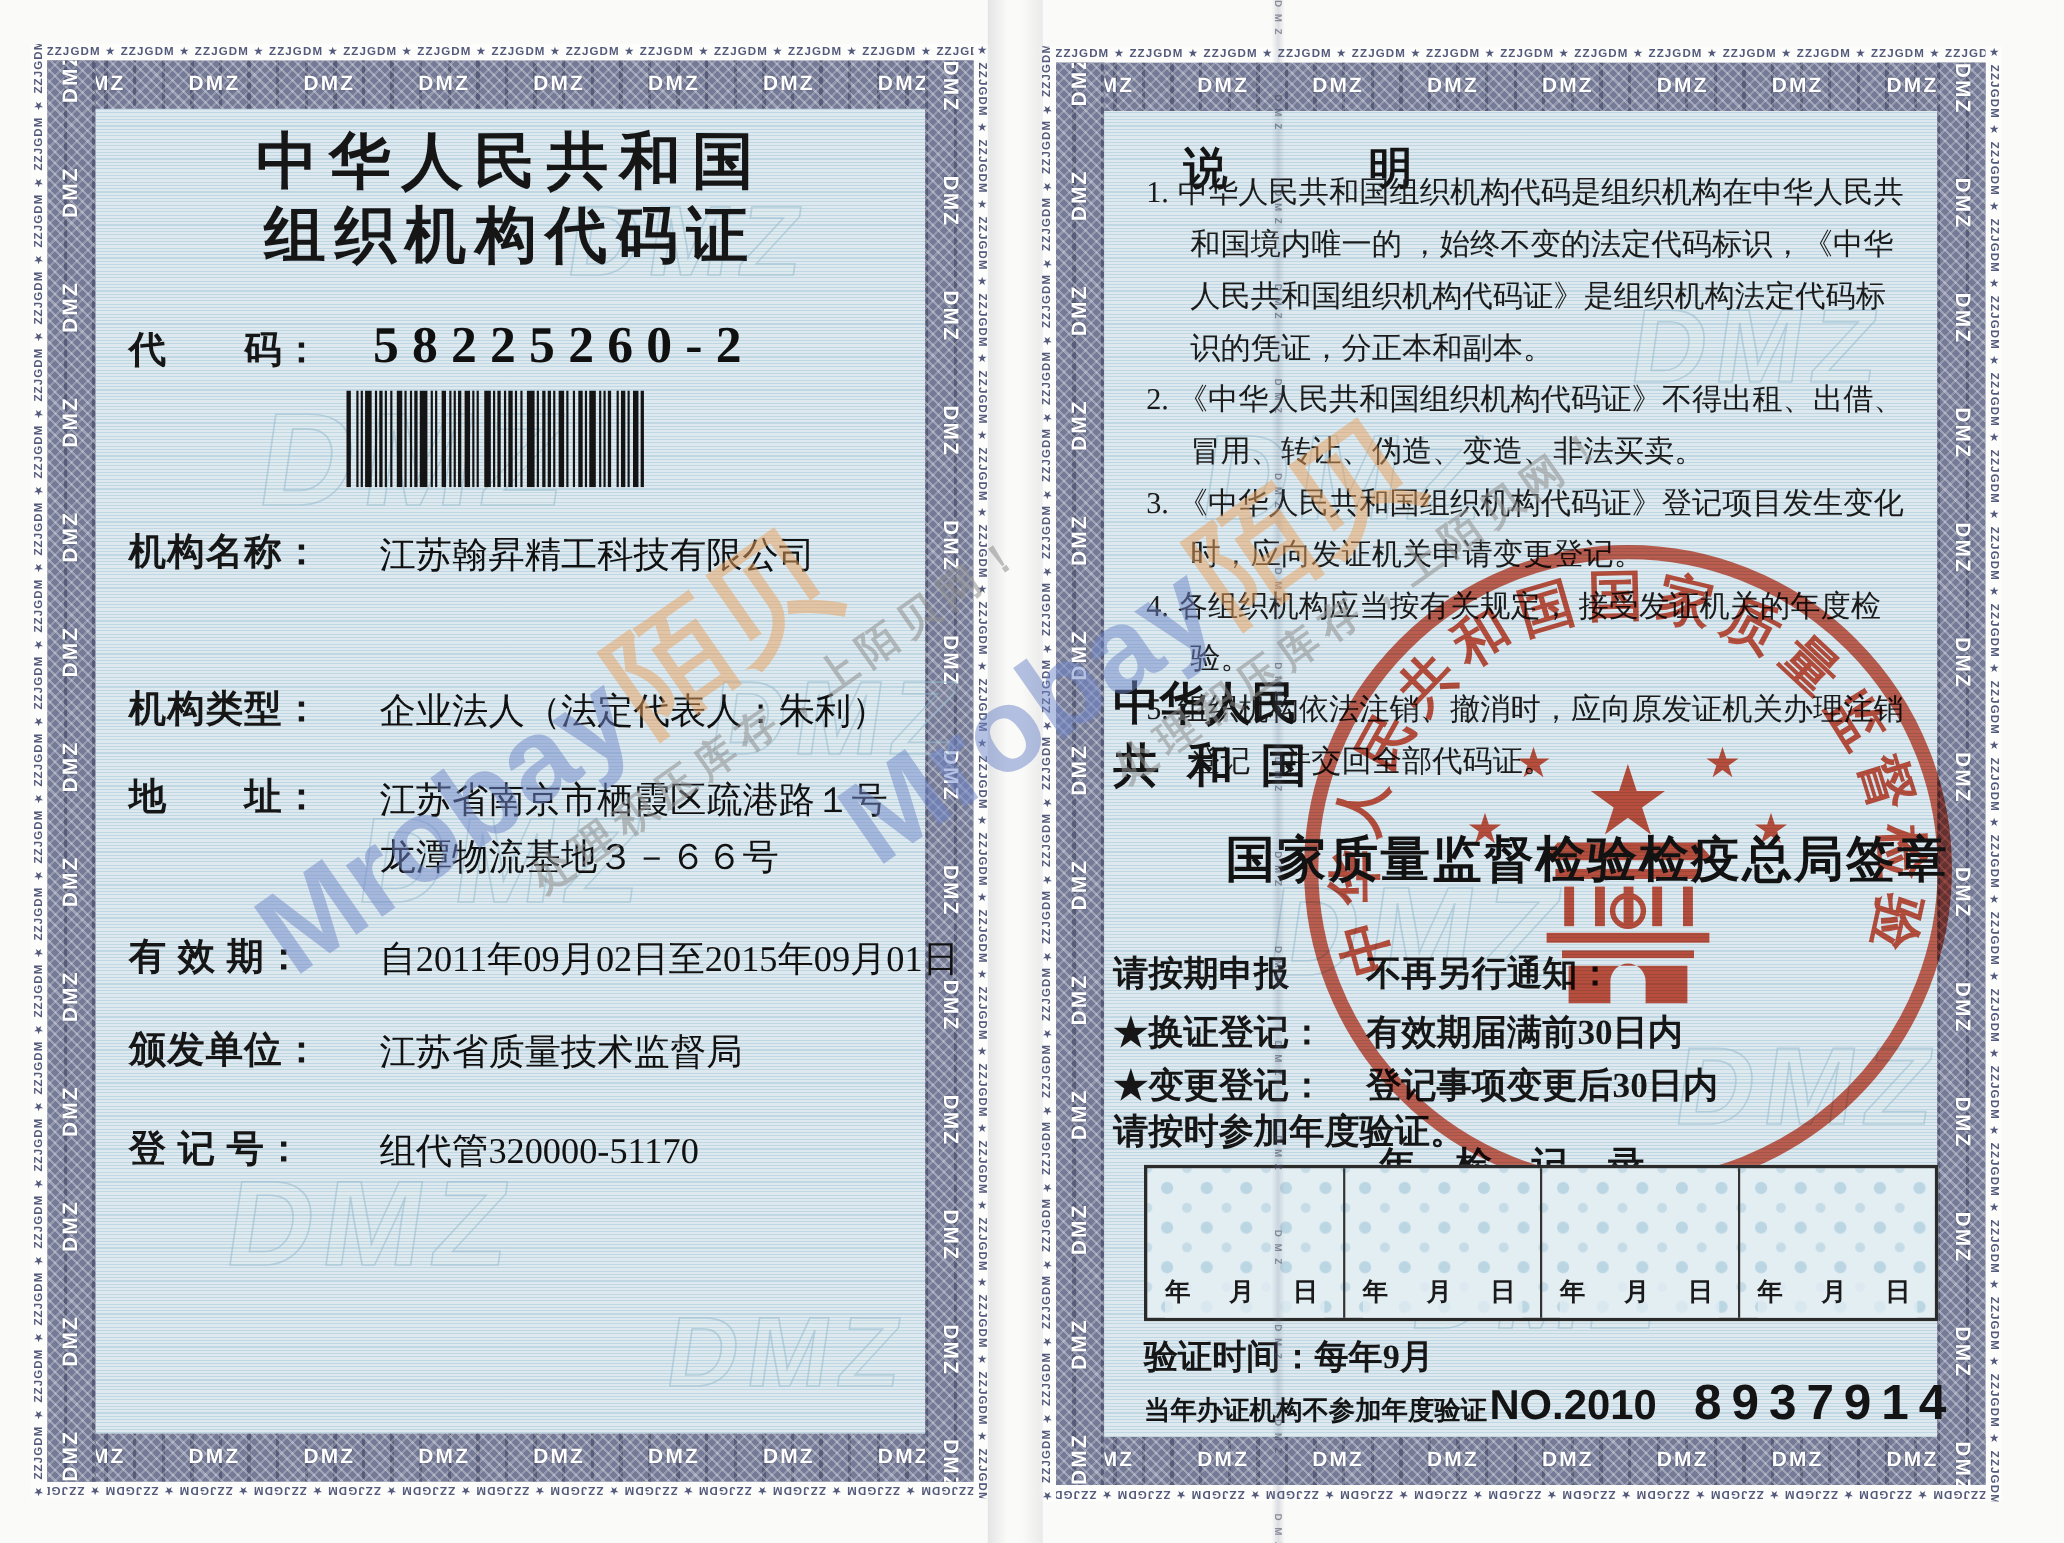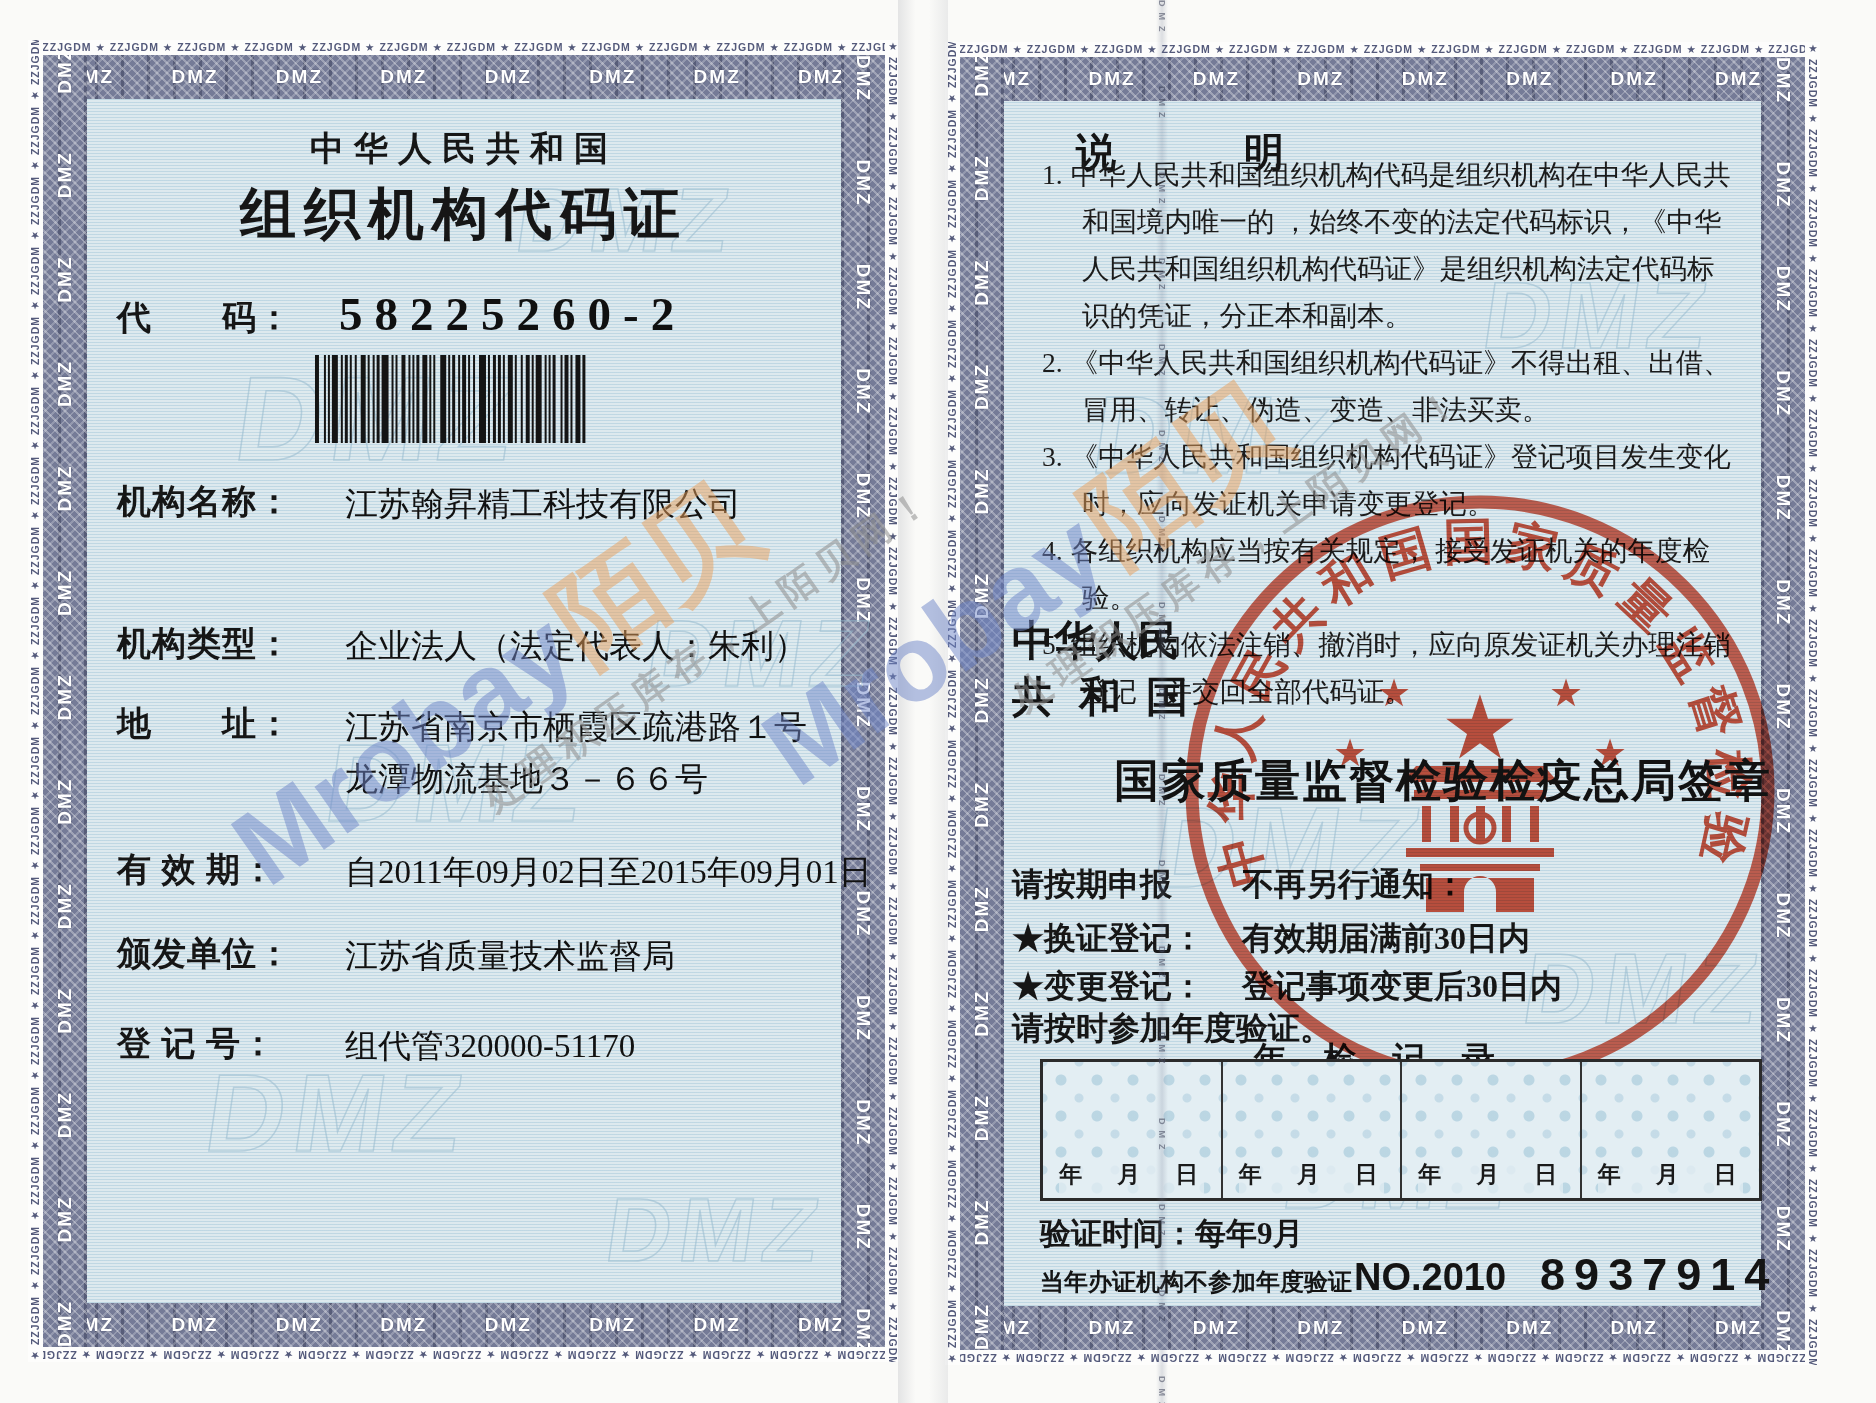--- a/index.html
+++ b/index.html
@@ -52,21 +52,21 @@
   }
   
   .ghost{
     position:absolute;font-family:"Liberation Sans","DejaVu Sans",sans-serif;
     font-weight:700;color:rgba(255,255,255,0.05);
     -webkit-text-stroke:1.5px rgba(150,185,205,.55);
     letter-spacing:8px;transform:skewX(-8deg);pointer-events:none;
   }
   
   .cert-title{position:absolute;left:0;right:0;text-align:center;font-weight:700;color:#161616;}
-  .cert-title-1{top:27px;font-size:34px;letter-spacing:10px;}
+  .cert-title-1{top:10px;font-size:56px;letter-spacing:10px;}
   .cert-title-2{top:78px;font-size:56px;letter-spacing:8px;}
   .lrow{position:absolute;left:30px;right:14px;height:60px;}
   .flabel{font-size:34px;font-weight:700;color:#161616;letter-spacing:1px;}
   .fvalue{position:absolute;left:228px;top:3px;font-size:33px;white-space:nowrap;color:#111;}
   .fvalue-wrap{white-space:normal;width:492px;line-height:52px;font-family:Liberation Mono, monospace;}
   .code-row .code-value{
     position:absolute;left:222px;top:-8px;font-size:47px;letter-spacing:12px;
     font-weight:600;color:#101010;
   }
   .barcode{position:absolute;left:226px;top:256px;width:338px;height:88px;}

